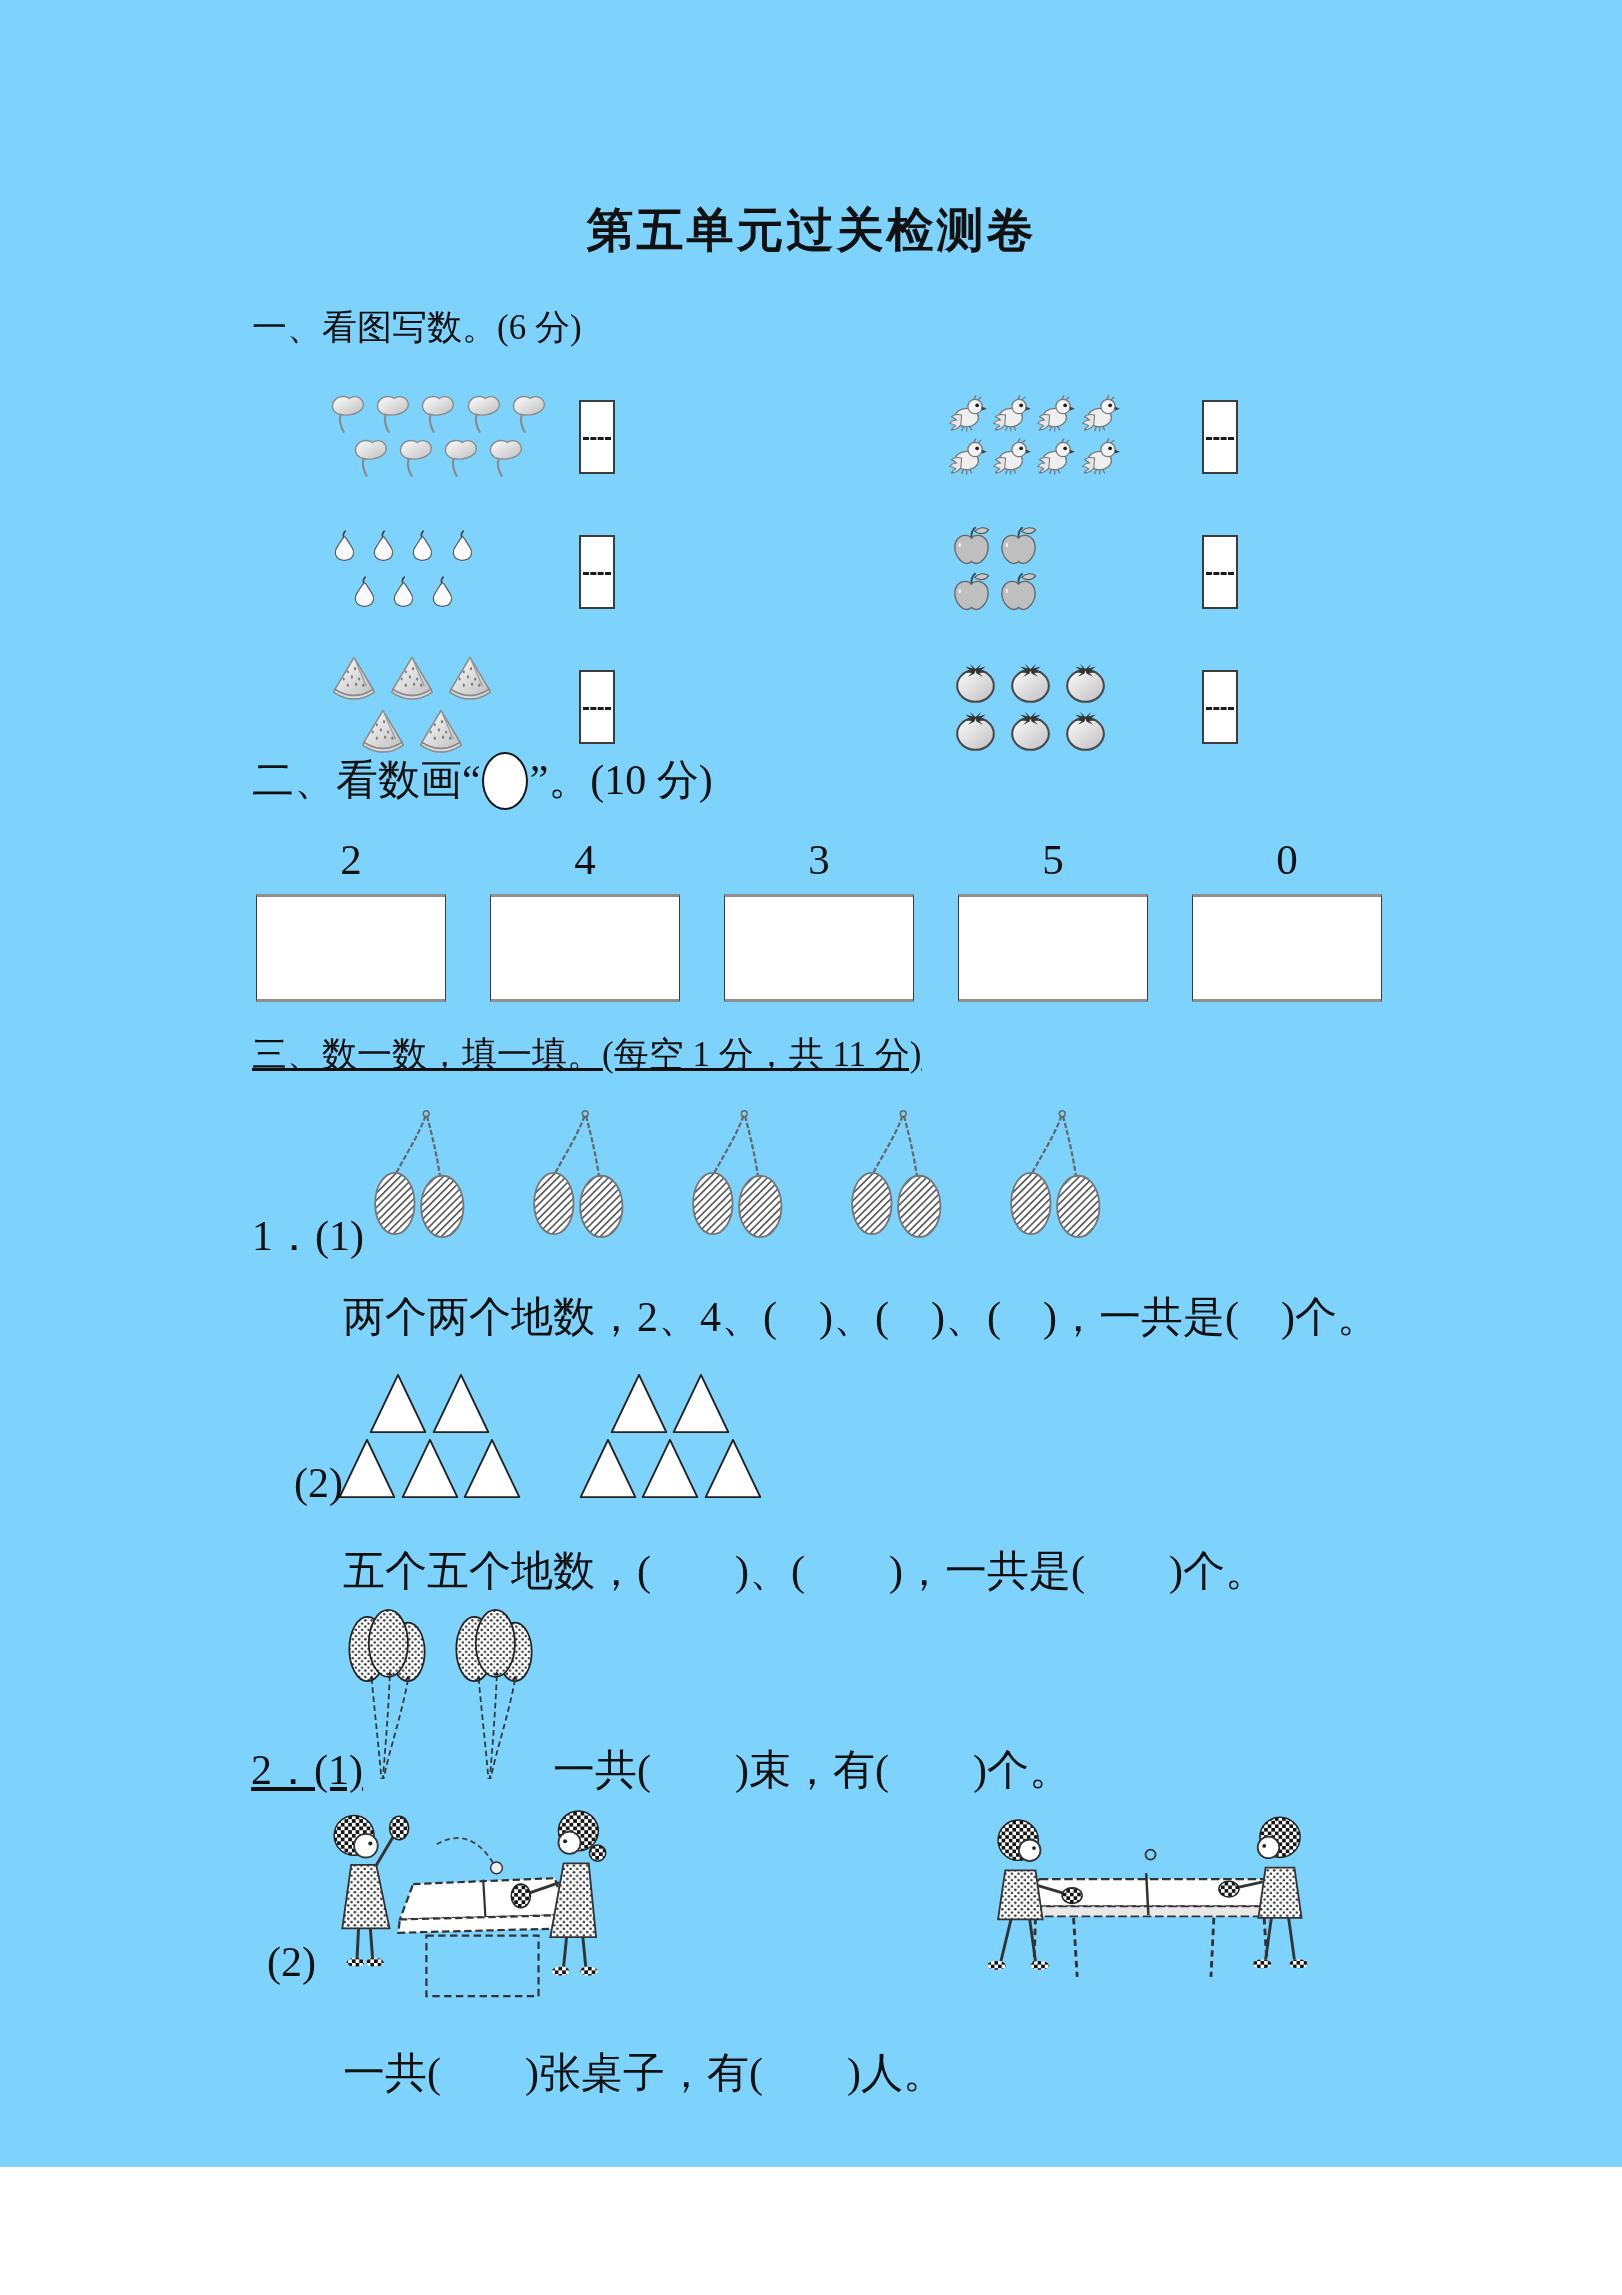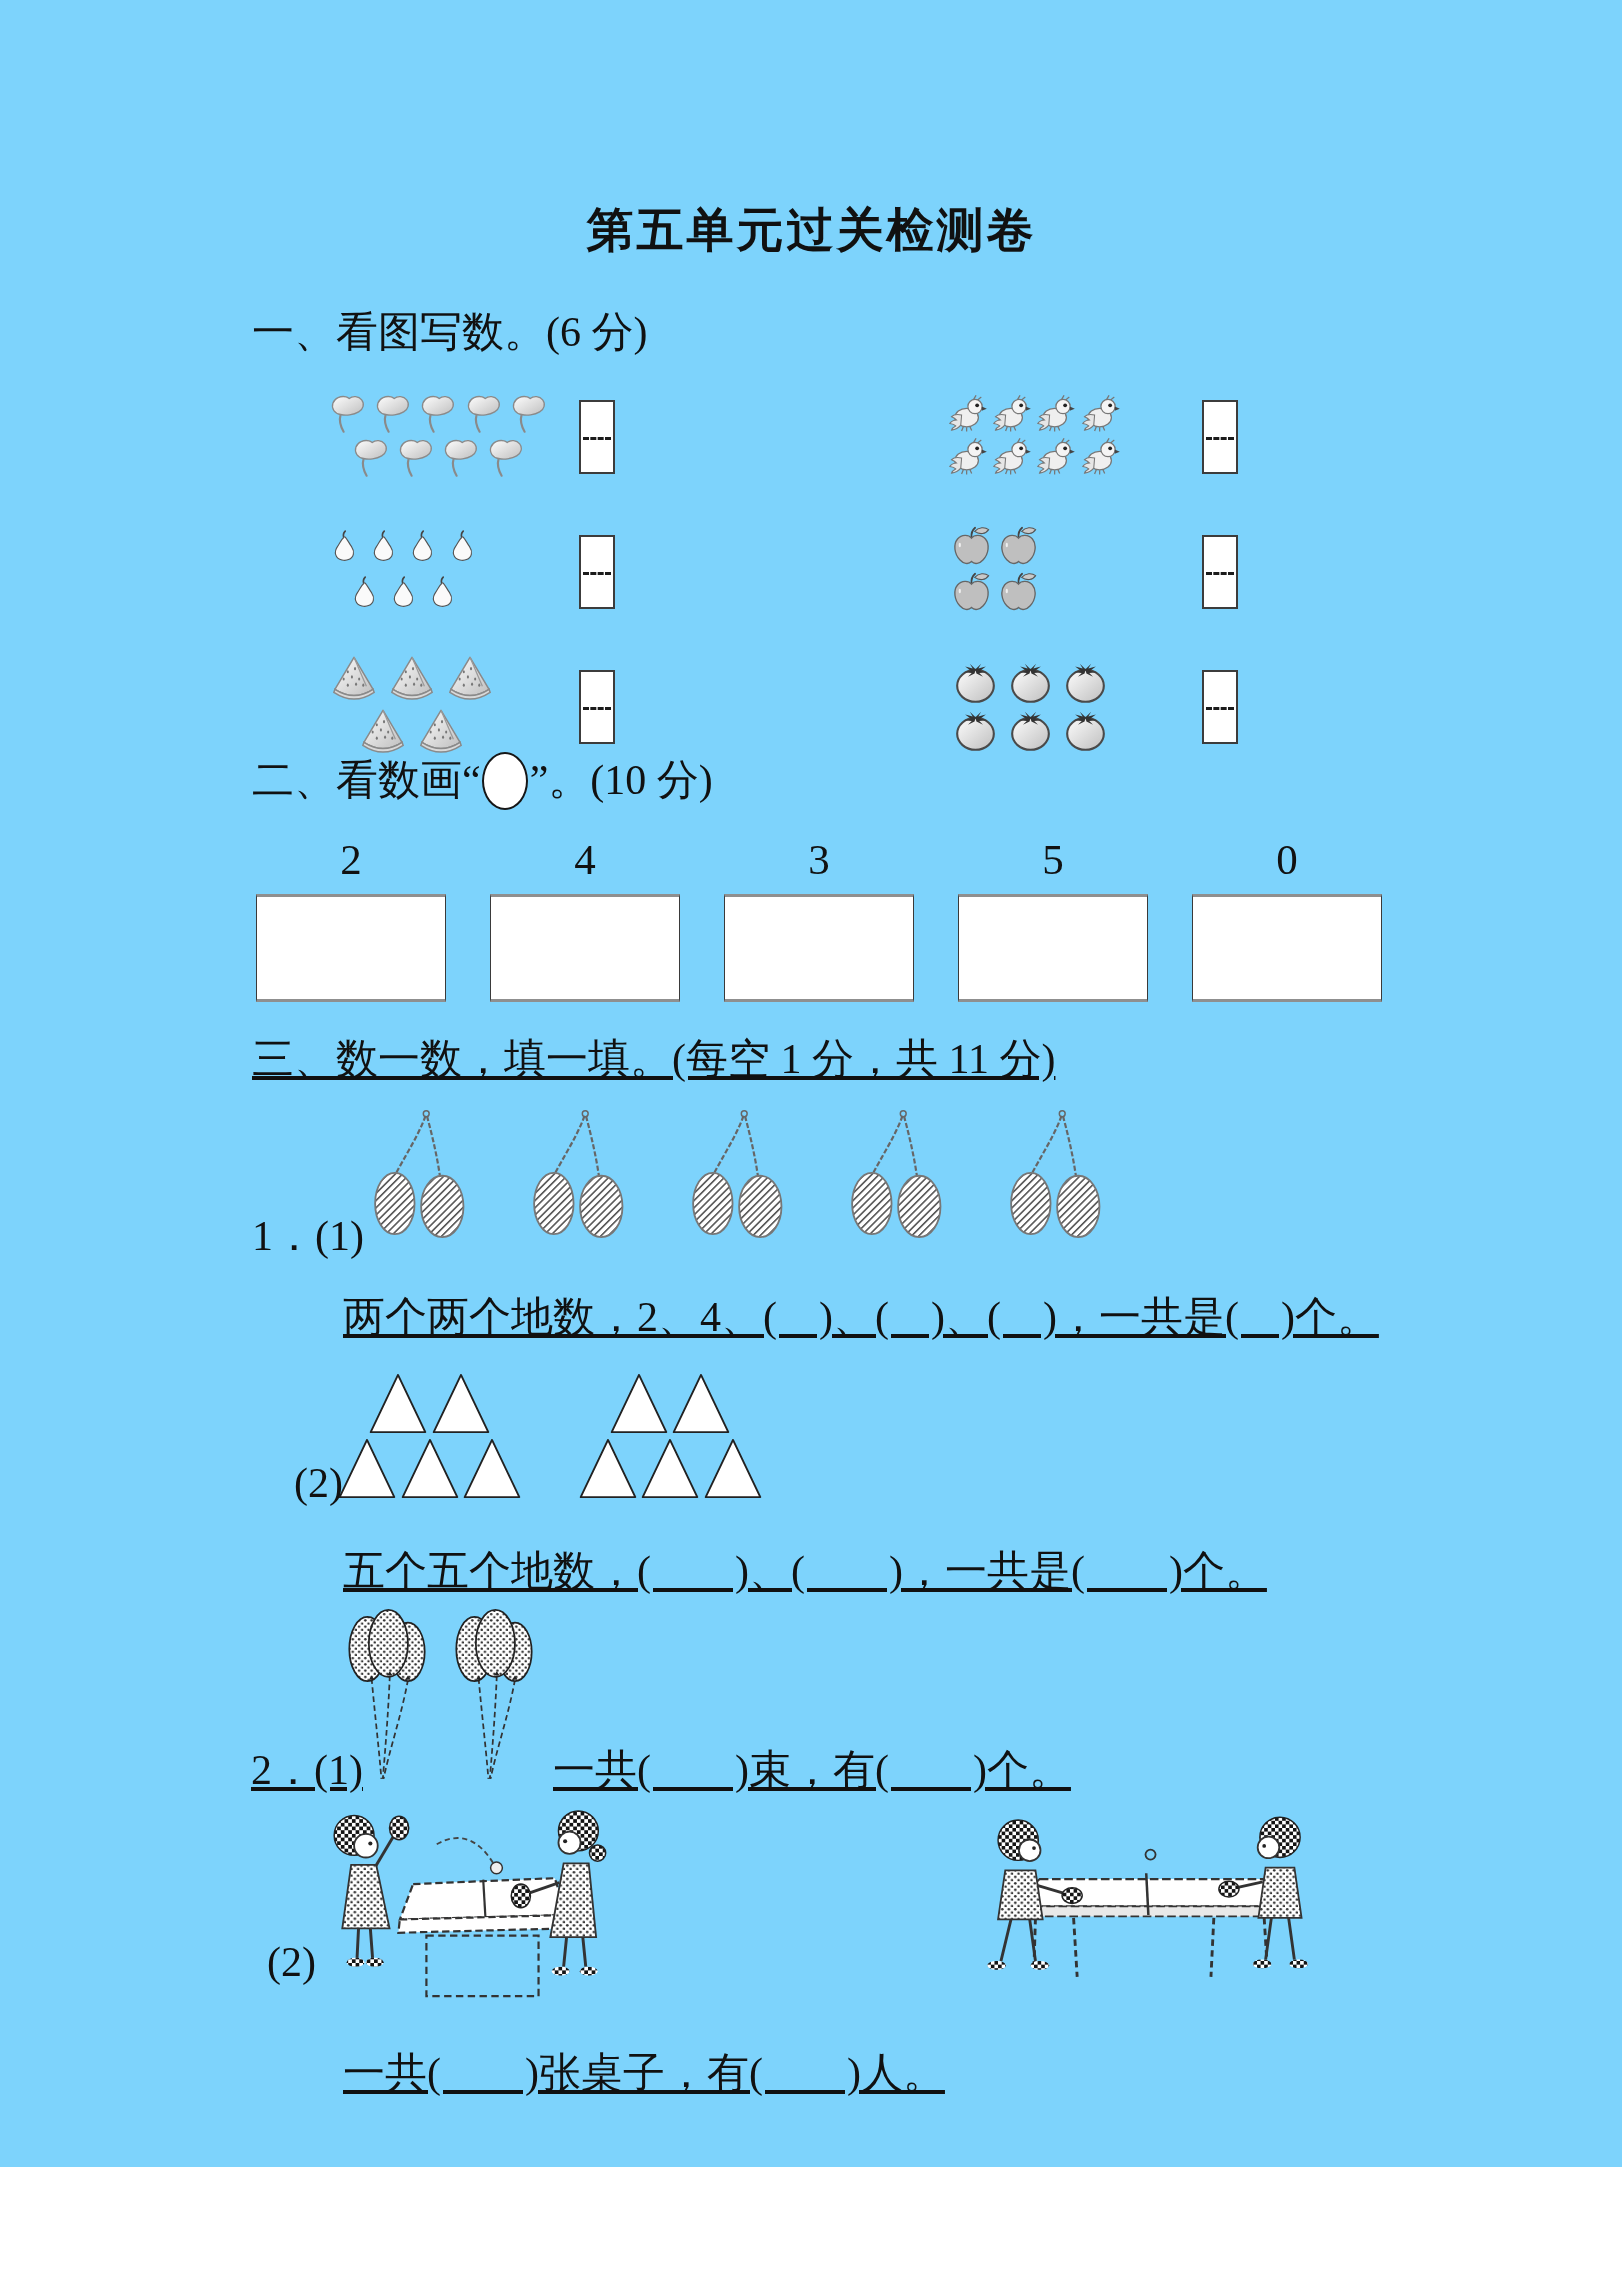--- a/index.html
+++ b/index.html
@@ -9,21 +9,21 @@
     background: #7dd3fc; color: #111;
     font-family: "Liberation Serif", "DejaVu Serif", serif;
     overflow: hidden;
   }
   .defs { position: absolute; width: 0; height: 0; }
   .title {
     position: absolute; top: 199px; left: 0; width: 100%;
     text-align: center; font-family: "Liberation Sans", "DejaVu Sans", sans-serif;
     font-weight: 700; font-size: 47px; letter-spacing: 3px;
   }
-  .s-head { position: absolute; font-size: 42px; white-space: nowrap; text-align: right; }
+  .s-head { position: absolute; font-size: 35px; white-space: nowrap; text-align: right; }
   .s1-head { left: 252px; top: 304px; }
   .s1-grid {
     position: absolute; left: 326px; top: 369px;
     display: grid; grid-template-columns: 289px 289px;
     column-gap: 334px; grid-auto-rows: 135px; align-items: center;
   }
   .s1-cell { display: flex; justify-content: space-between; align-items: center; height: 100%; }
   .pic-rows { display: flex; flex-direction: column; align-items: center; gap: 1.5px; }
   .pic-row { display: flex; gap: 2.2px; }
   .icon { display: block; }
@@ -42,21 +42,21 @@
   .s2-num { font-size: 43px; line-height: 1.05; }
   .s2-box {
     margin-top: 12px; width: 190px; height: 108px; background: #fff;
     border: 1.5px solid #3a3a3a; border-top: 3.7px solid #8f8f8f; border-bottom: 3.7px solid #8f8f8f;
   }
   .s3-head { left: 252px; top: 1031px; text-decoration: underline; }
   .cherry-row { position: absolute; left: 367px; top: 1107px; display: flex; gap: 42px; }
   .ic-cherry { width: 117px; height: 139px; }
   .q-label { position: absolute; font-size: 42px; white-space: nowrap; text-align: center; }
   .q1p1-label { left: 252px; top: 1208px; }
-  .text-line { position: absolute; font-size: 42px; white-space: nowrap; text-decoration: underline; }
+  .text-line { position: absolute; font-size: 42px; white-space: nowrap; }
   .q1p1-text { left: 343px; top: 1289px; }
   .tri-groups { position: absolute; left: 335px; top: 1371px; display: flex; gap: 53px; }
   .tri-group { display: flex; flex-direction: column; align-items: center; }
   .tri-row { display: flex; }
   .ic-tri { width: 64px; height: 65px; margin-right: -1.5px; }
   .q1p2-label { left: 294px; top: 1459px; }
   .q1p2-text { left: 343px; top: 1543px; }
   .q2p1-label { left: 251px; top: 1742px; text-decoration: underline; }
   .balloon-row { position: absolute; left: 338px; top: 1601px; display: flex; gap: 9px; }
   .ic-balloons { width: 98px; height: 191px; }

